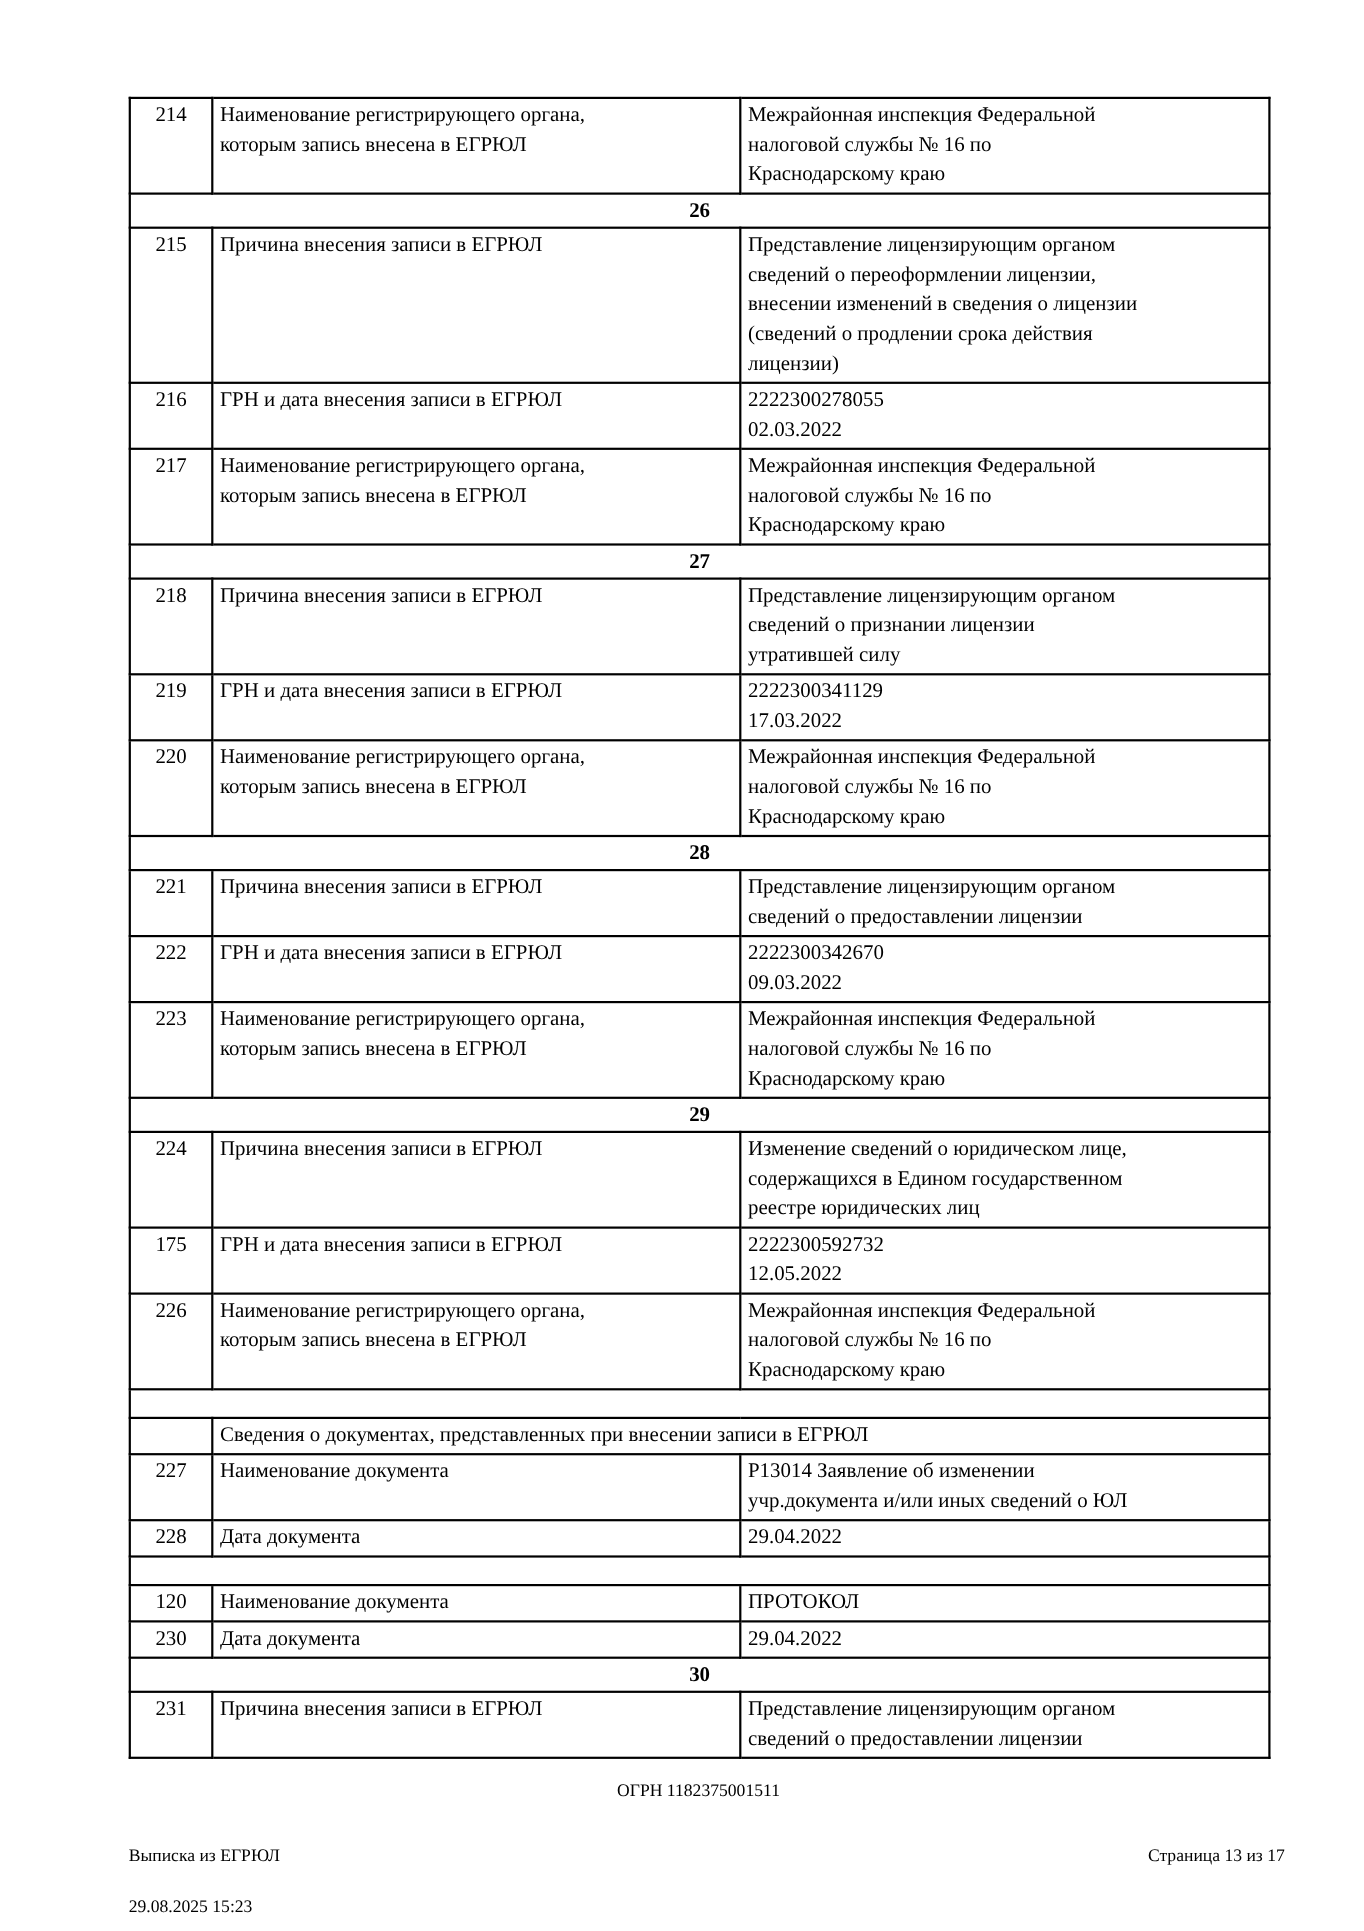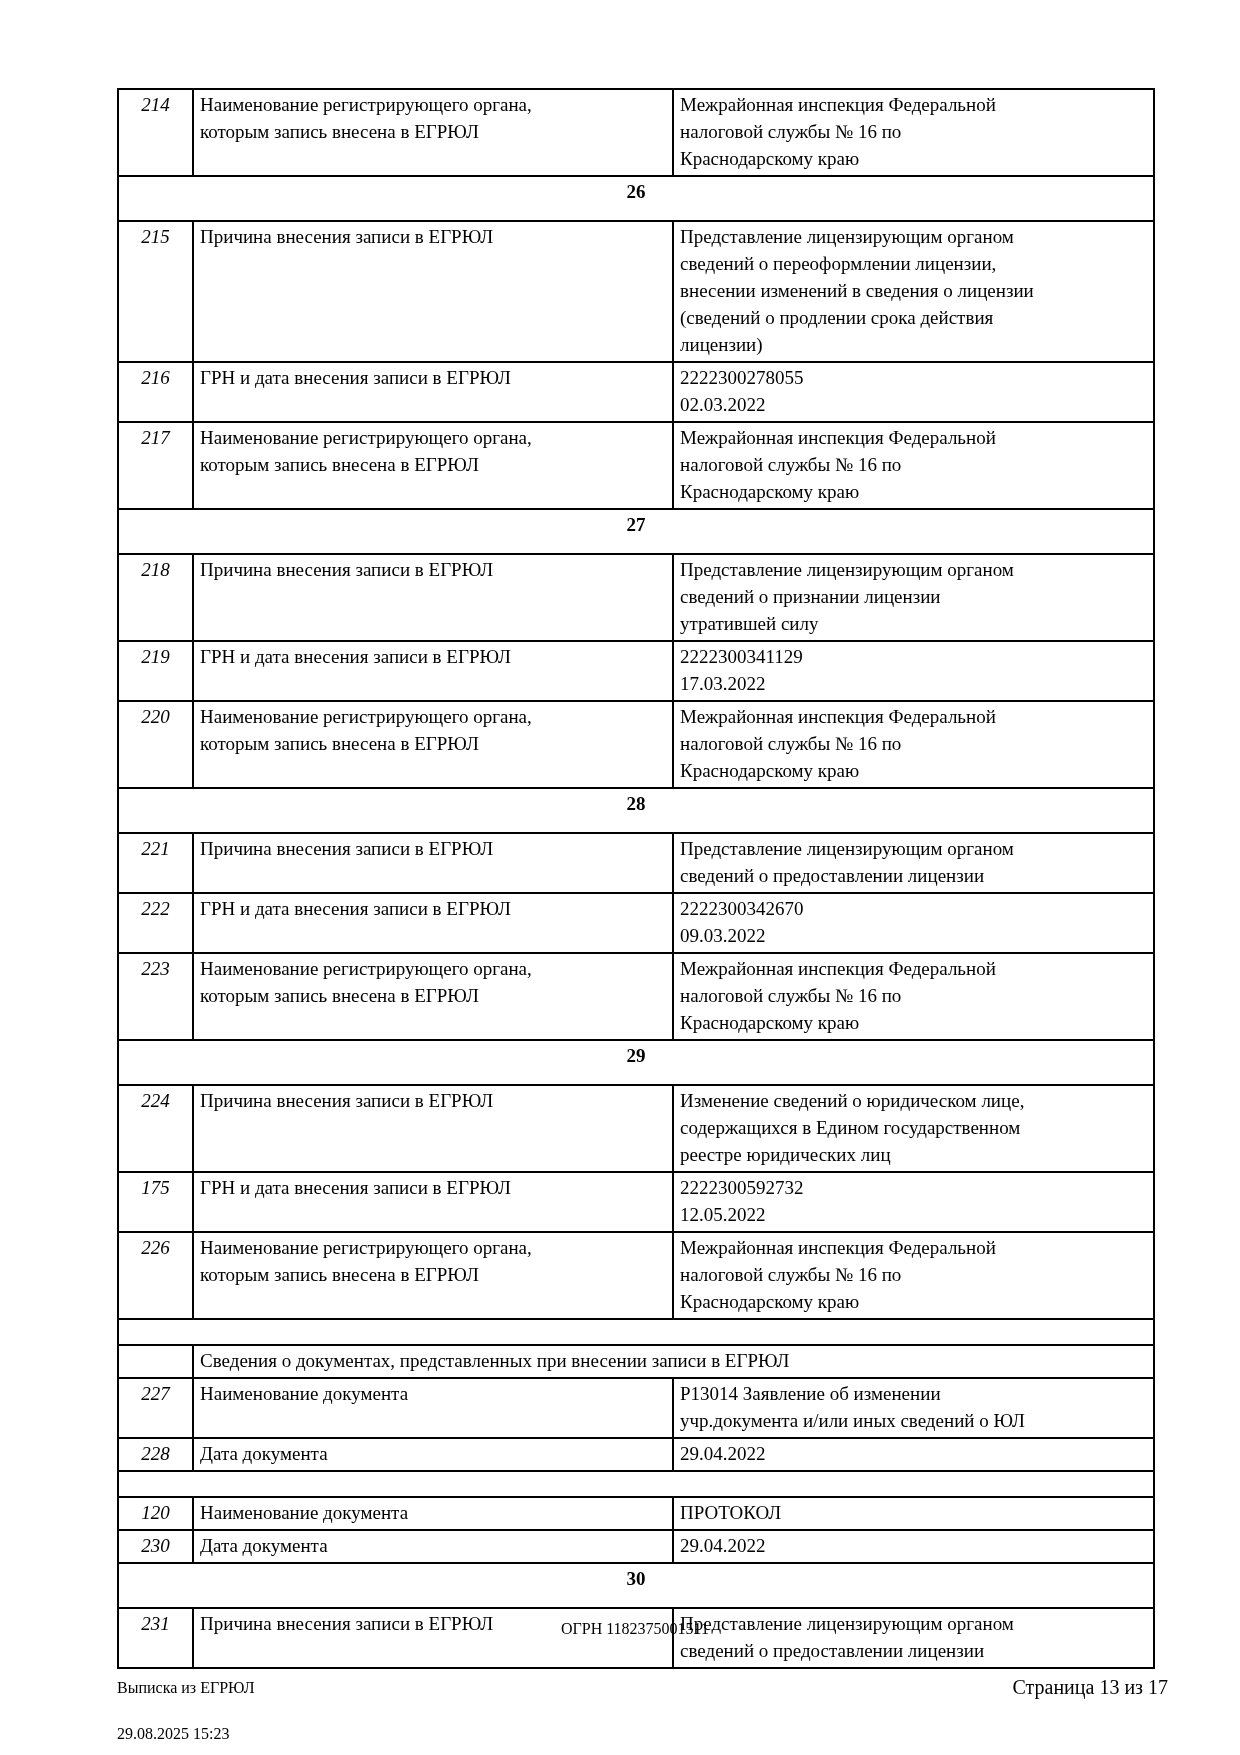--- a/index.html
+++ b/index.html
@@ -33,27 +33,26 @@
     font-size: 19px;
     line-height: 27px;
     padding: 1px 6px 3px 6px;
     white-space: pre-line;
     word-wrap: break-word;
   }
   .registry-table td.num {
     text-align: center;
     padding-left: 2px;
     padding-right: 2px;
-    font-style: italic;
   }
   .registry-table td.section {
     text-align: center;
     font-weight: bold;
     padding-top: 1px;
-    padding-bottom: 15px;
+    padding-bottom: 1px;
     margin-top: 16px;
   }
   .registry-table td.spacer {
     height: 24px;
     padding: 0;
   }
   .footer-left {
     position: absolute;
     left: 117px;
     top: 1653px;
@@ -67,21 +66,21 @@
     top: 1617px;
     width: 1036px;
     text-align: center;
     font-size: 16px;
     line-height: 23px;
   }
   .footer-right {
     position: absolute;
     right: 72px;
     top: 1676px;
-    font-size: 20px;
+    font-size: 16px;
     line-height: 23px;
   }
 </style>
 </head>
 <body>
 
 <div class="page">
 
   <table class="registry-table">
     <colgroup>

